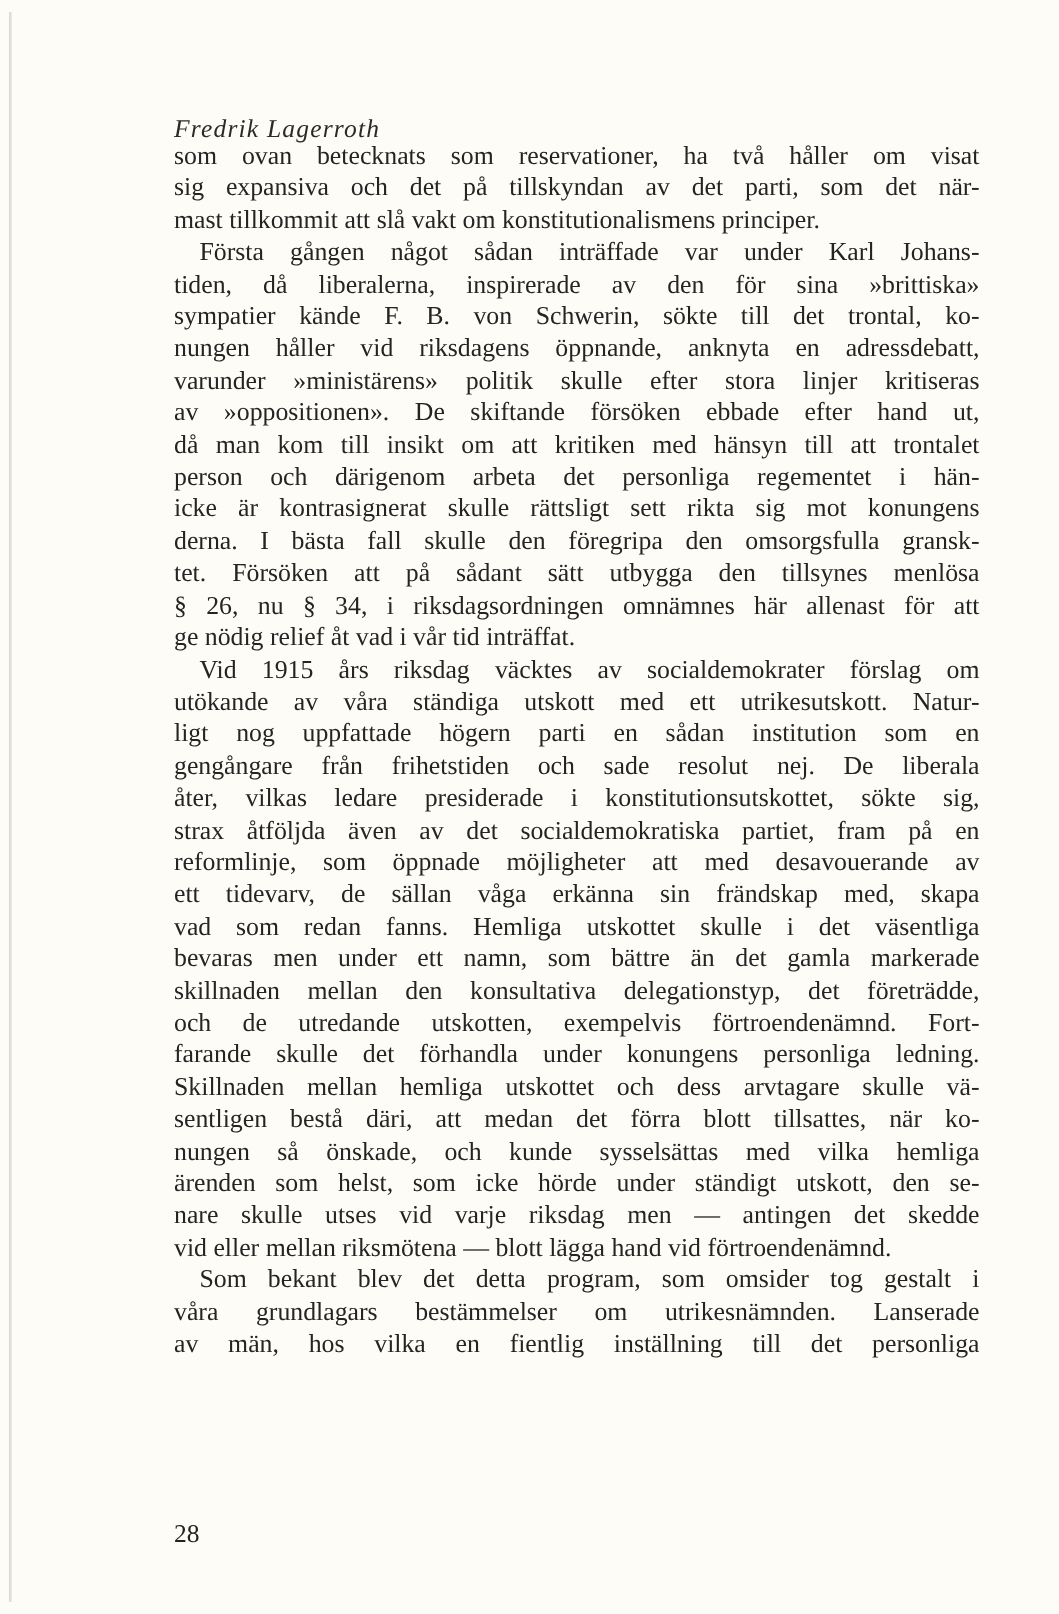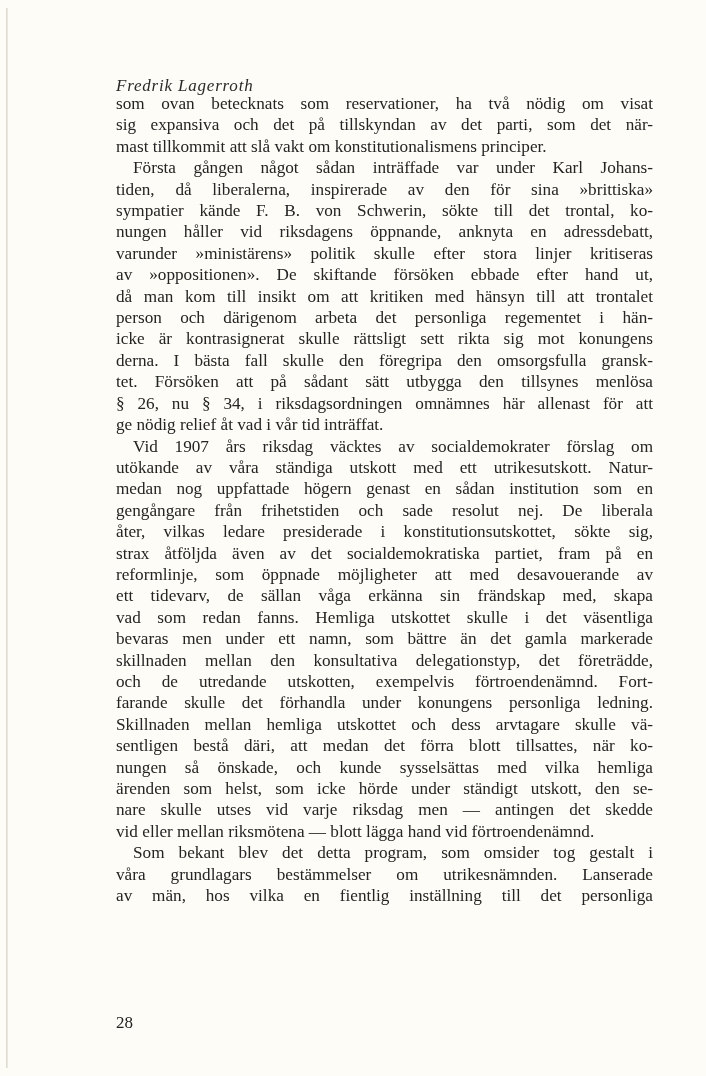--- a/index.html
+++ b/index.html
@@ -39,39 +39,39 @@
   }
 </style>
 </head>
 <body>
 
 <div class="page-edge"></div>
 
 <div class="running-head">Fredrik Lagerroth</div>
 
 <div class="body-text">
-  <span class="line">som ovan betecknats som reservationer, ha två nödig om visat</span>
+  <span class="line">som ovan betecknats som reservationer, ha två håller om visat</span>
   <span class="line">sig expansiva och det på tillskyndan av det parti, som det när-</span>
   <span class="line last">mast tillkommit att slå vakt om konstitutionalismens principer.</span>
   <span class="line indent">Första gången något sådan inträffade var under Karl Johans-</span>
   <span class="line">tiden, då liberalerna, inspirerade av den för sina »brittiska»</span>
   <span class="line">sympatier kände F. B. von Schwerin, sökte till det trontal, ko-</span>
   <span class="line">nungen håller vid riksdagens öppnande, anknyta en adressdebatt,</span>
   <span class="line">varunder »ministärens» politik skulle efter stora linjer kritiseras</span>
   <span class="line">av »oppositionen». De skiftande försöken ebbade efter hand ut,</span>
   <span class="line">då man kom till insikt om att kritiken med hänsyn till att trontalet</span>
   <span class="line">person och därigenom arbeta det personliga regementet i hän-</span>
   <span class="line">icke är kontrasignerat skulle rättsligt sett rikta sig mot konungens</span>
   <span class="line">derna. I bästa fall skulle den föregripa den omsorgsfulla gransk-</span>
   <span class="line">tet. Försöken att på sådant sätt utbygga den tillsynes menlösa</span>
   <span class="line">§ 26, nu § 34, i riksdagsordningen omnämnes här allenast för att</span>
   <span class="line last">ge nödig relief åt vad i vår tid inträffat.</span>
-  <span class="line indent">Vid 1907 års riksdag väcktes av socialdemokrater förslag om</span>
+  <span class="line indent">Vid 1915 års riksdag väcktes av socialdemokrater förslag om</span>
   <span class="line">utökande av våra ständiga utskott med ett utrikesutskott. Natur-</span>
-  <span class="line">medan nog uppfattade högern genast en sådan institution som en</span>
+  <span class="line">ligt nog uppfattade högern parti en sådan institution som en</span>
   <span class="line">gengångare från frihetstiden och sade resolut nej. De liberala</span>
   <span class="line">åter, vilkas ledare presiderade i konstitutionsutskottet, sökte sig,</span>
   <span class="line">strax åtföljda även av det socialdemokratiska partiet, fram på en</span>
   <span class="line">reformlinje, som öppnade möjligheter att med desavouerande av</span>
   <span class="line">ett tidevarv, de sällan våga erkänna sin frändskap med, skapa</span>
   <span class="line">vad som redan fanns. Hemliga utskottet skulle i det väsentliga</span>
   <span class="line">bevaras men under ett namn, som bättre än det gamla markerade</span>
   <span class="line">skillnaden mellan den konsultativa delegationstyp, det företrädde,</span>
   <span class="line">och de utredande utskotten, exempelvis förtroendenämnd. Fort-</span>
   <span class="line">farande skulle det förhandla under konungens personliga ledning.</span>

